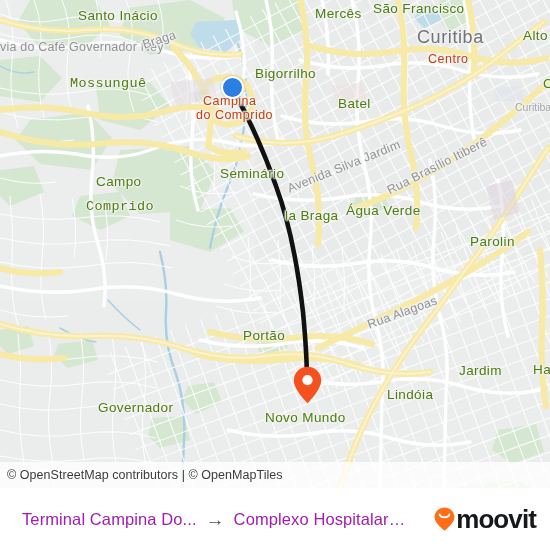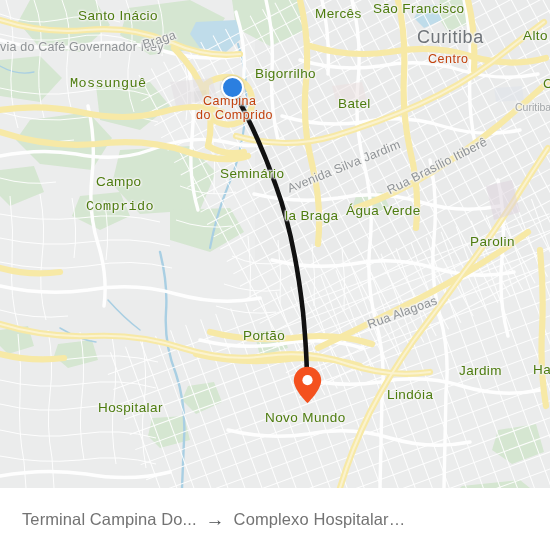--- a/index.html
+++ b/index.html
@@ -104,21 +104,21 @@
     justify-content: space-between;
     padding: 0 14px 0 22px;
   }
   #route-summary {
     display: flex; align-items: center;
     gap: 9px;
     min-width: 0;
   }
   .endpoint {
     font-size: 16.5px;
-    color: #737373;
+    color: #a21caf;
     white-space: nowrap;
     overflow: hidden;
     text-overflow: ellipsis;
     max-width: 176px;
     letter-spacing: .1px;
   }
   #route-arrow {
     font-size: 19px; color: #4a4d50; line-height: 1;
     flex: 0 0 auto;
   }
@@ -450,40 +450,50 @@
         <div class="maplabel lbl-suburb" style="left: 220px; top: 166px;">Seminário</div>
         <div class="maplabel lbl-road" style="left: 288px; top: 182px; transform: rotate(-22deg);">Avenida Silva Jardim</div>
         <div class="maplabel lbl-road" style="left: 388px; top: 184px; transform: rotate(-27deg);">Rua Brasílio Itiberê</div>
         <div class="maplabel lbl-suburb" style="left: 96px; top: 174px;">Campo</div>
         <div class="maplabel lbl-suburb" style="left: 86px; top: 199px; font-family: Liberation Mono, monospace;">Comprido</div>
         <div class="maplabel lbl-suburb" style="left: 285px; top: 208px;">la Braga</div>
         <div class="maplabel lbl-suburb" style="left: 346px; top: 203px;">Água Verde</div>
         <div class="maplabel lbl-suburb" style="left: 470px; top: 234px;">Parolin</div>
         <div class="maplabel lbl-suburb" style="left: 243px; top: 320px; margin-top: 8px;">Portão</div>
         <div class="maplabel lbl-road" style="left: 368px; top: 318px; transform: rotate(-20deg);">Rua Alagoas</div>
-        <div class="maplabel lbl-suburb" style="left: 98px; top: 400px;">Hospitalar</div>
+        <div class="maplabel lbl-suburb" style="left: 98px; top: 400px;">Governador</div>
         <div class="maplabel lbl-suburb" style="left: 265px; top: 410px;">Novo Mundo</div>
         <div class="maplabel lbl-suburb" style="left: 387px; top: 351px; margin-top: 36px;">Lindóia</div>
         <div class="maplabel lbl-suburb" style="left: 459px; top: 363px;">Jardim</div>
         <div class="maplabel lbl-suburb" style="left: 533px; top: 362px;">Hau</div>
       </div>
 
     <div id="origin-dot"></div>
 
     <div id="dest-pin">
       <svg width="29" height="38" viewBox="0 0 29 38">
         <path d="M14.5 0.8 C6.9 0.8 0.8 6.9 0.8 14.5 C0.8 24 14.5 37.2 14.5 37.2 C14.5 37.2 28.2 24 28.2 14.5 C28.2 6.9 22.1 0.8 14.5 0.8 Z" fill="#f4511e"></path>
         <circle cx="14.5" cy="14.2" r="5.1" fill="#ffffff"></circle>
       </svg>
     </div>
 
 
+    <div id="attribution">© OpenStreetMap contributors | © OpenMapTiles</div>
   </div>
 
   <div id="bottom-bar">
     <div id="route-summary">
       <span class="endpoint">Terminal Campina Do...</span>
       <span id="route-arrow">→</span>
       <span class="endpoint">Complexo Hospitalar Do T...</span>
     </div>
+    <div id="moovit-logo">
+      <span style="display:inline-block;line-height:0;">
+        <svg width="21" height="24" viewBox="0 0 21 24">
+          <path d="M10.5 0.6 C4.9 0.6 0.6 4.8 0.6 10.2 C0.6 16.6 10.5 23.6 10.5 23.6 C10.5 23.6 20.4 16.6 20.4 10.2 C20.4 4.8 16.1 0.6 10.5 0.6 Z" fill="#ff6d18"></path>
+          <path d="M5.6 7.4 C6.4 11.2 14.6 11.2 15.4 7.4" stroke="#ffffff" stroke-width="2" fill="none" stroke-linecap="round"></path>
+        </svg>
+      </span>
+      <span id="moovit-wordmark">moovit</span>
+    </div>
   </div>
 
 </div>
 
 </body></html>

